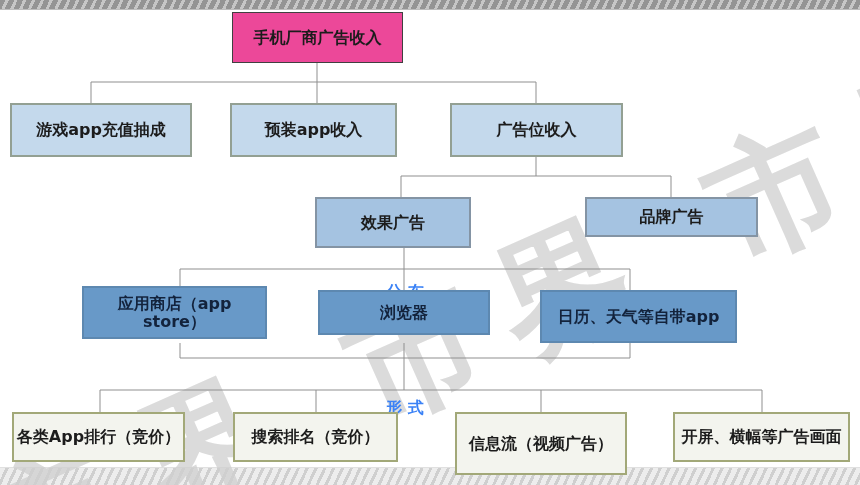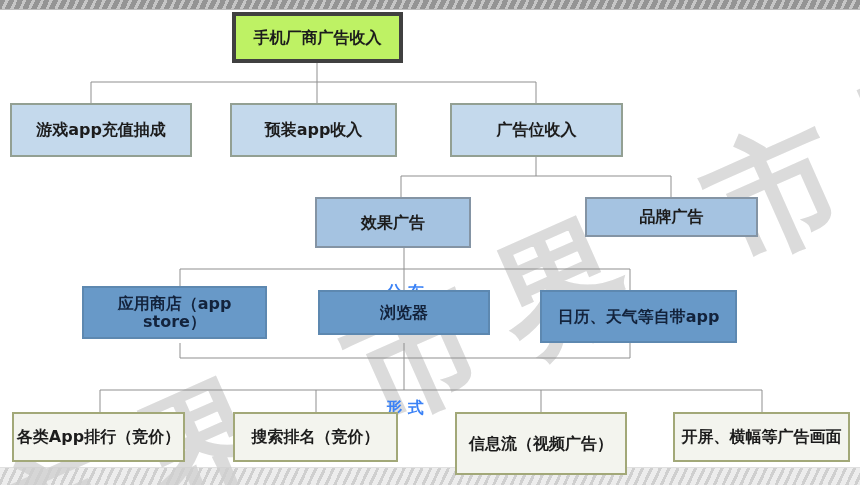--- a/index.html
+++ b/index.html
@@ -25,21 +25,21 @@
     font-size:132px;font-weight:bold;letter-spacing:28px;
     color:#cfcfcf;opacity:.75;white-space:nowrap;z-index:1;
     pointer-events:none;user-select:none;
   }
   svg.connectors{position:absolute;left:0;top:0;z-index:2;}
   .node{
     position:absolute;z-index:3;display:flex;align-items:center;justify-content:center;
     text-align:center;font-size:16px;font-weight:600;color:#1c1c1c;line-height:1.1;
     box-sizing:border-box;
   }
-  .lv1{background:#bef264;border:4px solid #404040;}
+  .lv1{background:#ec4899;border:1px solid #404040;}
   .lv2{background:#c4d9ec;border:2px solid #93a093;}
   .lv3{background:#a5c3e1;border:2px solid #8494a4;}
   .lv4{background:#6899c8;border:2px solid #5d88b0;color:#13233c;}
   .lv5{background:#f3f4ee;border:2px solid #a2a878;}
   .branch-label{
     position:absolute;z-index:3;font-size:16px;font-weight:bold;color:#3b82f6;
     text-align:center;line-height:1;margin-top:32px;
   }
 </style>
 </head>

